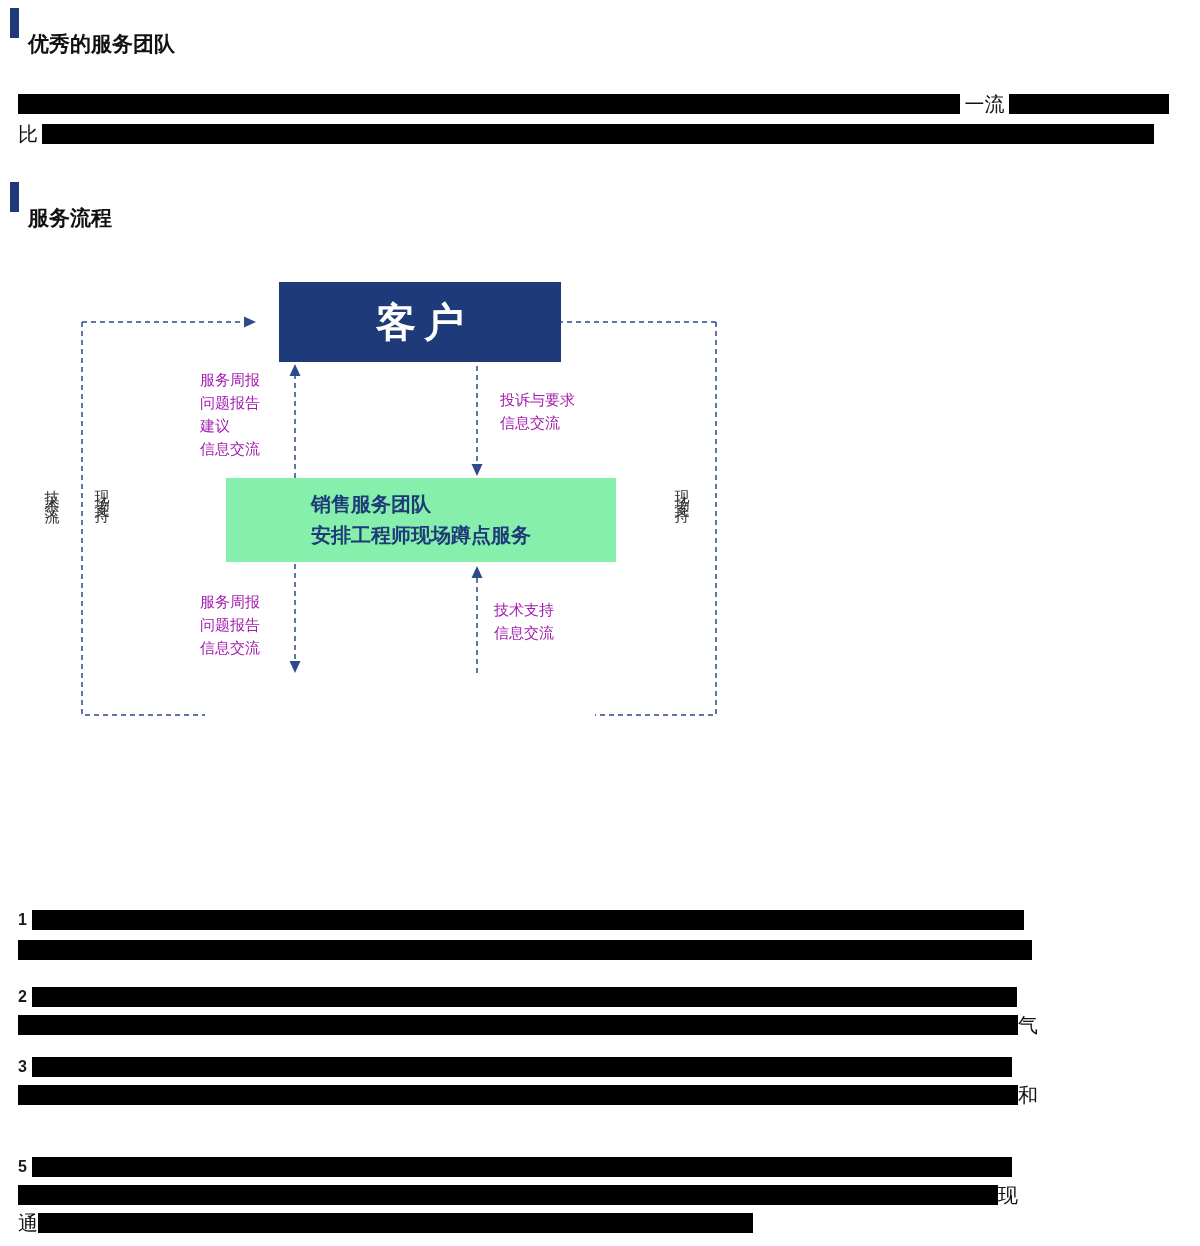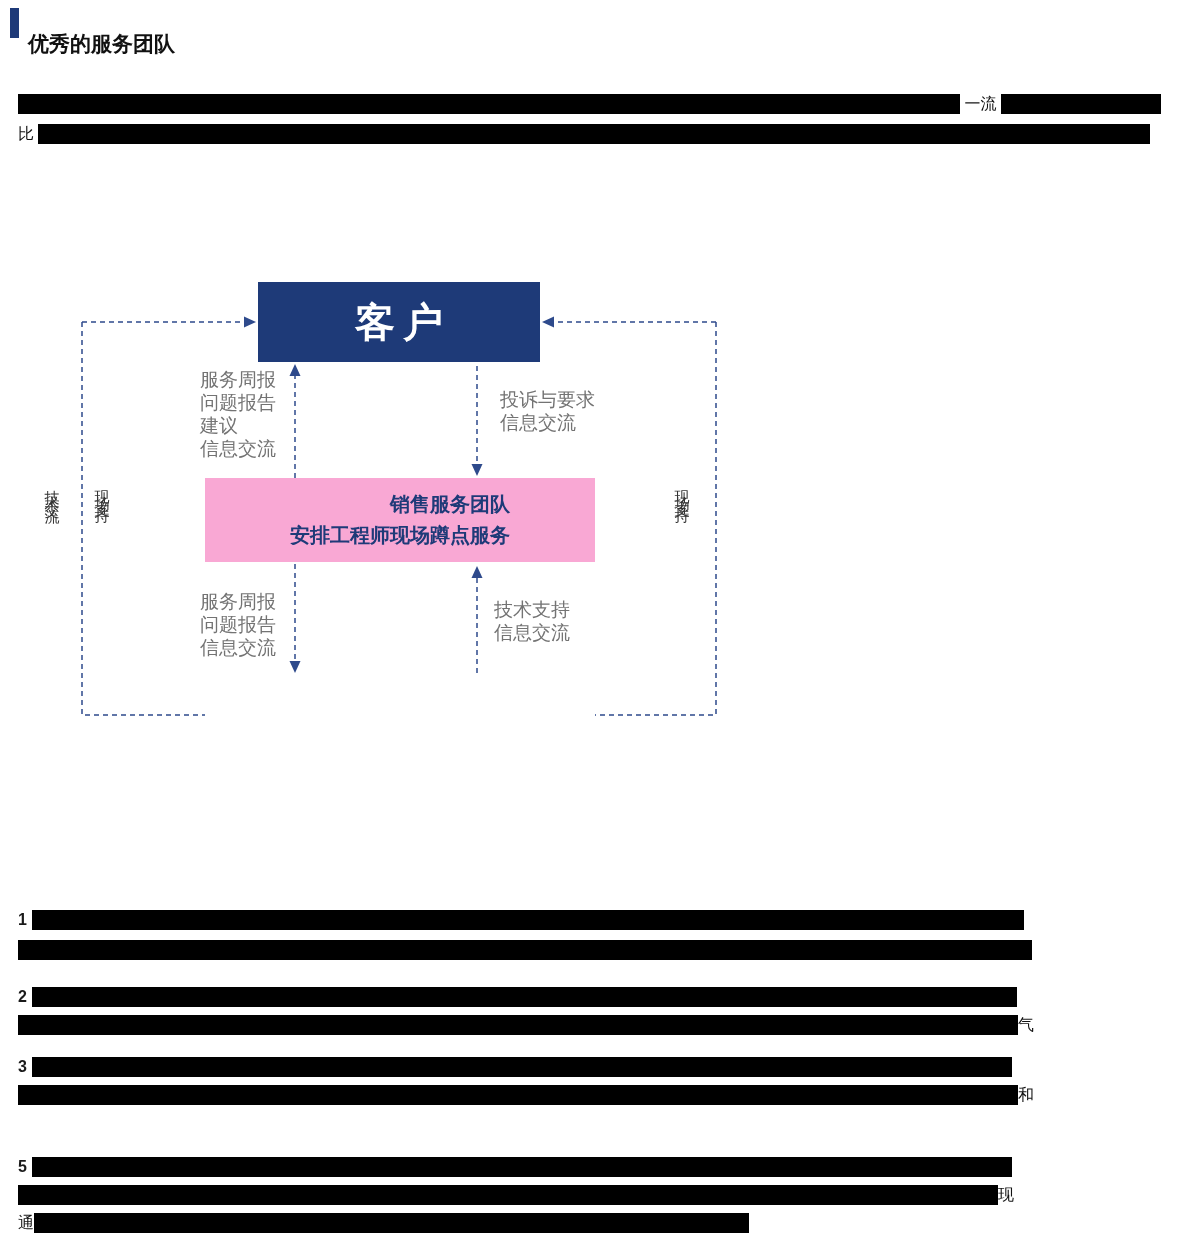--- a/index.html
+++ b/index.html
@@ -15,46 +15,46 @@
   
   .heading { position: absolute; width: 360px; height: 58px; }
   .heading .tab { position: absolute; left: 0; top: 0; width: 9px; height: 30px; background: #1e3a78; }
   .heading .htext { position: absolute; left: 18px; top: 22px; font-size: 21px; font-weight: bold; color: #111; white-space: nowrap; }
   .h-team { left: 10px; top: 8px; }
   .h-process { left: 10px; top: 182px; }
   .h-content { left: 10px; top: 832px; }
 
   
   .bar { display: inline-block; height: 20px; background: #000; vertical-align: middle; }
-  .frag { vertical-align: middle; font-size: 16px; color: #111; }
+  .frag { vertical-align: middle; font-size: 20px; color: #111; }
   .num { font-weight: bold; margin-right: 5px; font-size: 16px; vertical-align: middle; }
 
   .team-para { position: absolute; left: 18px; top: 88px; width: 1175px; }
   .team-para .rrow { height: 30px; line-height: 30px; white-space: nowrap; }
 
   .content-block { position: absolute; left: 18px; top: 906px; width: 1178px; height: 335px; }
   .crow { position: absolute; left: 0; height: 26px; line-height: 26px; white-space: nowrap; }
 
   
   .diagram { position: absolute; left: 0; top: 262px; width: 1200px; height: 545px; }
   .diagram svg { position: absolute; left: 0; top: 0; }
-  .dbox { position: absolute; display: flex; align-items: center; justify-content: center; text-align: right; }
+  .dbox { position: absolute; display: flex; align-items: center; justify-content: center; text-align: left; margin-left: 21px; }
   .box-customer {
     left: 258px; top: 20px; width: 282px; height: 80px;
     background: #1e3a78; color: #ffffff;
     font-size: 40px; font-weight: bold; letter-spacing: 8px; padding-left: 8px;
   }
   .box-gray {
-    background: #f9a8d4; color: #1e3a78; font-weight: bold;
+    background: #86efac; color: #1e3a78; font-weight: bold;
     font-size: 20px; line-height: 31px; white-space: pre-line;
   }
   .box-sales { left: 205px; top: 216px; width: 390px; height: 84px; }
   .box-support { left: 205px; top: 413px; width: 390px; height: 80px; }
 
-  .dlabel { position: absolute; font-size: 19px; line-height: 23px; color: #737373; white-space: pre-line; }
+  .dlabel { position: absolute; font-size: 15px; line-height: 23px; color: #a21caf; white-space: pre-line; }
   .lbl-weekly-top { left: 200px; top: 106px; }
   .lbl-complaints { left: 500px; top: 126px; }
   .lbl-weekly-mid { left: 200px; top: 328px; }
   .lbl-techsupport { left: 494px; top: 336px; }
 
   .vlabel {
     position: absolute; writing-mode: vertical-rl; text-orientation: upright;
     font-size: 15px; letter-spacing: 6px; color: #333;
   }
   .v-tech-exchange { left: 42px; top: 216px; }
@@ -76,20 +76,24 @@
       <span class="bar" style="width:942px"></span>
       <span class="frag">一流</span>
       <span class="bar" style="width:160px"></span>
     </div>
     <div class="rrow">
       <span class="frag">比</span>
       <span class="bar" style="width:1112px"></span>
     </div>
   </div>
 
+  <div class="heading h-process">
+    <span class="tab"></span>
+    <span class="htext">服务流程</span>
+  </div>
 
   <div class="diagram">
     <svg width="1200" height="545" viewBox="0 0 1200 545">
       <g stroke="#2e4a8c" stroke-width="1.5" fill="none" stroke-dasharray="5 4">
         <path d="M82 60 H244"></path>
         <path d="M82 60 V453 H205"></path>
         <path d="M716 60 H554"></path>
         <path d="M716 60 V453 H595"></path>
         <path d="M295 216 V113"></path>
         <path d="M477 104 V203"></path>

